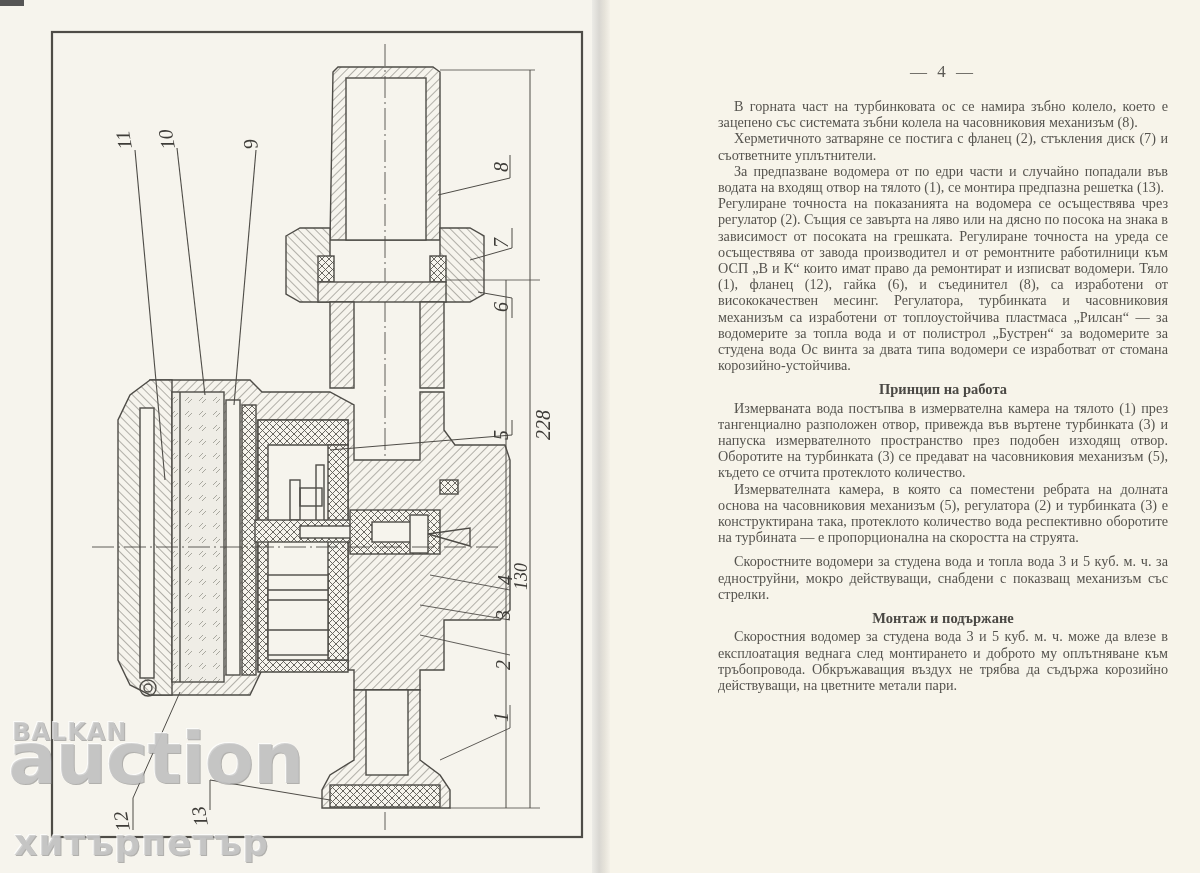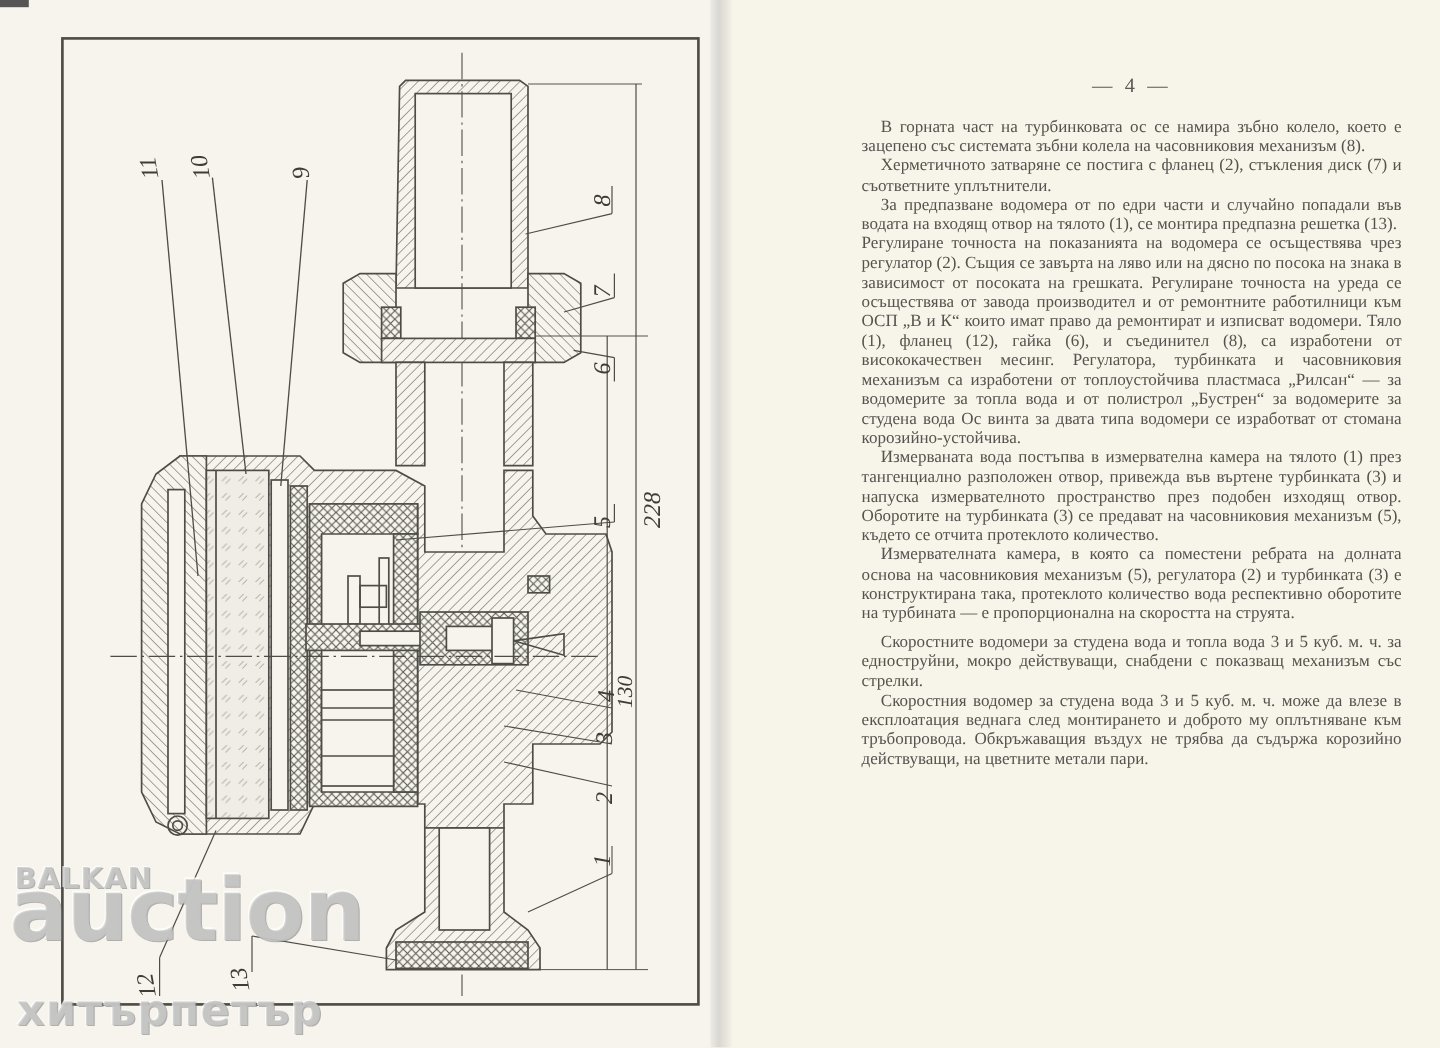--- a/index.html
+++ b/index.html
@@ -168,19 +168,21 @@
 </div>
 
 <div class="page-num">— 4 —</div>
 
 <div class="text-block">
   <p>В горната част на турбинковата ос се намира зъбно колело, което е зацепено със системата зъбни колела на часовниковия механизъм (8).</p>
   <p>Херметичното затваряне се постига с фланец (2), стъкления диск (7) и съответните уплътнители.</p>
   <p>За предпазване водомера от по едри части и случайно попадали във водата на входящ отвор на тялото (1), се монтира предпазна решетка (13).</p>
   <p class="noind">Регулиране точноста на показанията на водомера се осъществява чрез регулатор (2). Същия се завърта на ляво или на дясно по посока на знака в зависимост от посоката на грешката. Регулиране точноста на уреда се осъществява от завода производител и от ремонтните работилници към ОСП „В и К“ които имат право да ремонтират и изписват водомери. Тяло (1), фланец (12), гайка (6), и съединител (8), са изработени от висококачествен месинг. Регулатора, турбинката и часовниковия механизъм са изработени от топлоустойчива пластмаса „Рилсан“ — за водомерите за топла вода и от полистрол „Бустрен“ за водомерите за студена вода Ос винта за двата типа водомери се изработват от стомана корозийно-устойчива.</p>
 
+  <h3>Принцип на работа</h3>
   <p>Измерваната вода постъпва в измервателна камера на тялото (1) през тангенциално разположен отвор, привежда във въртене турбинката (3) и напуска измервателното пространство през подобен изходящ отвор. Оборотите на турбинката (3) се предават на часовниковия механизъм (5), където се отчита протеклото количество.</p>
   <p>Измервателната камера, в която са поместени ребрата на долната основа на часовниковия механизъм (5), регулатора (2) и турбинката (3) е конструктирана така, протеклото количество вода респективно оборотите на турбината — е пропорционална на скоростта на струята.</p>
   <div class="gap"></div>
   <p>Скоростните водомери за студена вода и топла вода 3 и 5 куб. м. ч. за едноструйни, мокро действуващи, снабдени с показващ механизъм със стрелки.</p>
 
+  <h3>Монтаж и подържане</h3>
   <p>Скоростния водомер за студена вода 3 и 5 куб. м. ч. може да влезе в експлоатация веднага след монтирането и доброто му оплътняване към тръбопровода. Обкръжаващия въздух не трябва да съдържа корозийно действуващи, на цветните метали пари.</p>
 </div>
 
 </body></html>

